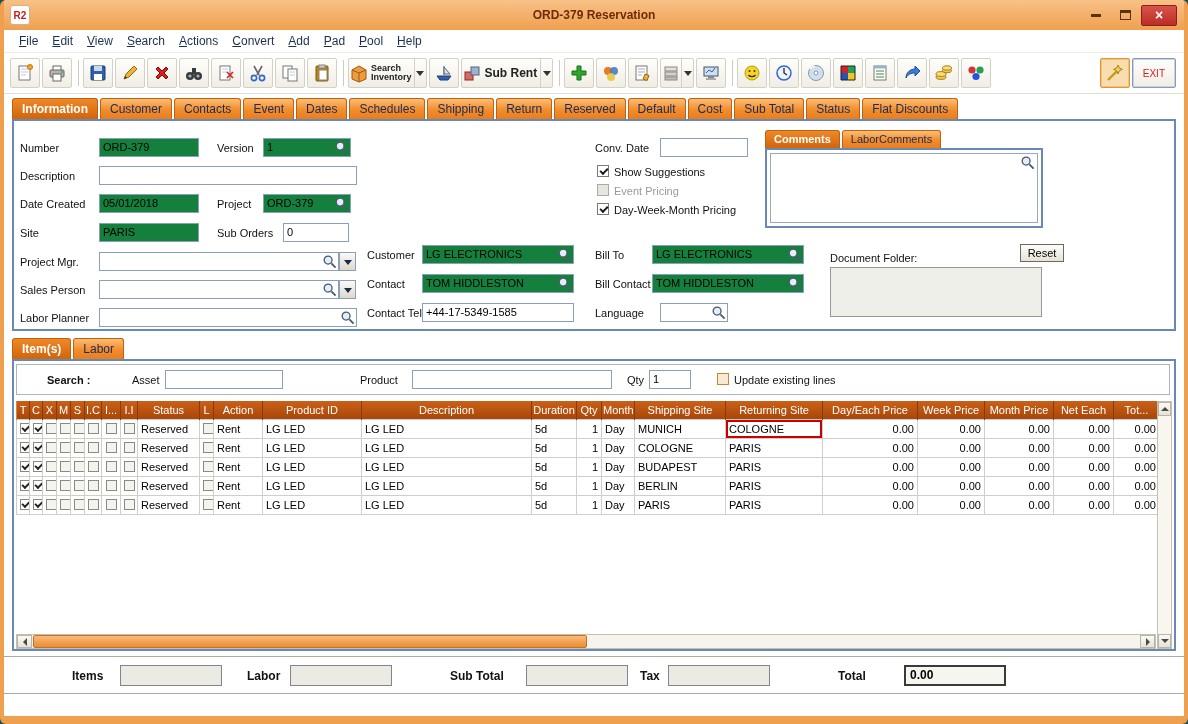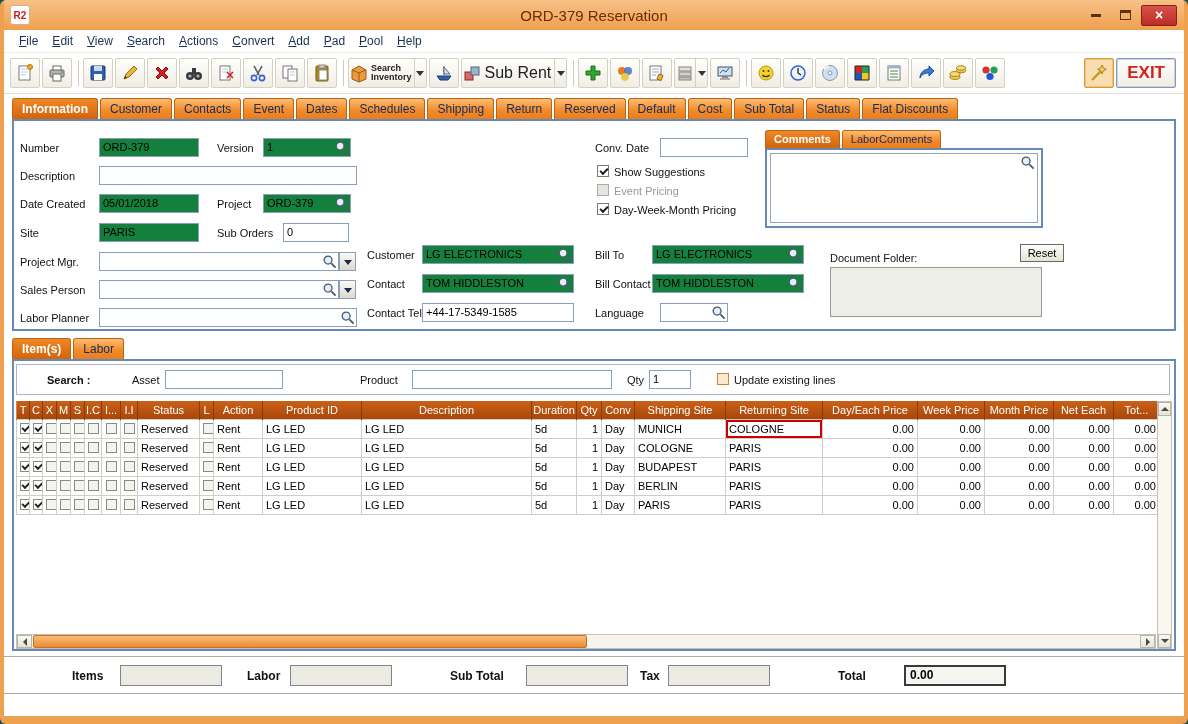--- a/index.html
+++ b/index.html
@@ -2,42 +2,42 @@
 <html><head>
 <meta charset="utf-8">
 <style>
 *{box-sizing:border-box;margin:0;padding:0}
 html,body{font-family:"Liberation Sans",sans-serif}
 body{background:#14505c;margin:0;width:1188px;height:724px;overflow:hidden}
 .window{width:1188px;height:724px;background:#fff;border-left:4px solid #efa04f;border-right:4px solid #efa04f;border-bottom:8px solid #efa04f;border-radius:6px;position:relative;overflow:hidden}
 
 .titlebar{height:30px;background:linear-gradient(#f8c187,#efa04f);display:flex;align-items:center;position:relative}
 .app-icon{width:20px;height:20px;margin:0 6px 0 6px;background:#fff;border:1px solid #d8b088;border-radius:3px;display:flex;align-items:center;justify-content:center;font-size:10px;font-weight:bold;color:#c22018}
-.title{position:absolute;left:50%;transform:translateX(-50%);color:#6e2a06;font-size:15px;font-weight:400;white-space:nowrap}
+.title{position:absolute;left:50%;transform:translateX(-50%);color:#6e2a06;font-size:12px;font-weight:700;white-space:nowrap}
 .win-controls{margin-left:auto;display:flex;align-items:center;gap:3px;padding-right:7px}
 .win-btn{width:26px;height:19px;display:flex;align-items:center;justify-content:center;cursor:pointer}
 .glyph-min{width:10px;height:3px;background:#5a3210}
 .glyph-max{width:11px;height:10px;border:1px solid #5a3210;border-top:3px solid #5a3210;background:transparent}
 .win-btn.close{width:36px;height:21px;background:linear-gradient(#d8534a,#bb2d27);border:1px solid #8a1f1c;border-radius:2px;color:#fff;font-size:14px;font-weight:bold;line-height:19px}
 
 .menubar{height:22px;display:flex;align-items:center;padding-left:8px;background:#fff}
 .menu-item{font-size:12px;color:#1b3050;padding:0 7px;line-height:22px;cursor:pointer;white-space:nowrap}
 
 .toolbar{height:42px;display:flex;align-items:center;padding:0 6px;background:#fff;border-top:1px solid #f0ede6;border-bottom:1px solid #e2ded2}
 .tbtn{height:30px;min-width:30px;display:flex;align-items:center;justify-content:center;border:1px solid #d4d0c4;background:linear-gradient(#fefefc,#f0ede4);border-radius:2px;margin-right:2px;cursor:pointer;position:relative}
 .tbtn .ticon{display:flex;align-items:center;justify-content:center}
 .tsep{width:1px;height:26px;background:#cfcbbe;margin:0 4px}
 .tspacer{flex:1}
 .tbtn .dd{width:12px;align-self:stretch;border-left:1px solid #d4d0c4;display:flex;align-items:center;justify-content:center}
 .tbtn .dd::after{content:"";border:4px solid transparent;border-top:5px solid #333;margin-top:4px}
 .tbtn.hl{background:#f7ddb0;border:1px solid #dd9838;box-shadow:inset 0 0 0 1px #f2c278}
 .tbtn.exit{border:1px solid #8898b8;box-shadow:inset 0 0 0 1px #c8d2e4;padding:0 7px}
-.tbtn.exit .lbl1{color:#d42020;font-weight:bold;font-size:17px}
+.tbtn.exit .lbl1{color:#d42020;font-weight:normal;font-size:10px}
 .tbtn .lbl2{font-size:9px;font-weight:bold;color:#222;line-height:9px;text-align:left;margin:0 2px;white-space:nowrap}
-.tbtn .lbl1{font-size:16px;font-weight:normal;color:#222;margin:0 3px;white-space:nowrap}
+.tbtn .lbl1{font-size:12px;font-weight:bold;color:#222;margin:0 3px;white-space:nowrap}
 
 .tabsrow{height:25px;padding:4px 0 0 8px;display:flex;align-items:flex-end;background:#fff}
 .tab{height:21px;line-height:20px;padding:0 9px;margin-right:2px;background:linear-gradient(#fdbd74,#f18d2c 55%,#ea7d1c);border:1px solid #bc6214;border-bottom:none;border-radius:3px 3px 0 0;color:#1a2a5c;font-size:12px;cursor:pointer;white-space:nowrap}
 .tab.active{background:linear-gradient(#ef8826,#d2640a);color:#fff;font-weight:bold}
 .itemtabs{height:21px;padding-left:8px;margin-top:7px;display:flex;align-items:flex-end;background:#fff}
 .ctab{height:18px;line-height:17px;padding:0 8px;margin-right:2px;background:linear-gradient(#fdbd74,#f18d2c 55%,#ea7d1c);border:1px solid #bc6214;border-bottom:none;border-radius:3px 3px 0 0;color:#1a2a5c;font-size:11px;cursor:pointer;white-space:nowrap}
 .ctab.active{background:linear-gradient(#ef8826,#d2640a);color:#fff;font-weight:bold}
 
 .info-panel{position:relative;height:212px;margin:0 8px;border:2px solid #6888b8;background:#fff}
 .items-panel{position:relative;height:292px;margin:0 8px;border:2px solid #6888b8;background:#fff}
@@ -561,21 +561,21 @@
             <th>I.C</th>
             <th>I...</th>
             <th>I.I</th>
             <th>Status</th>
             <th>L</th>
             <th>Action</th>
             <th>Product ID</th>
             <th>Description</th>
             <th>Duration</th>
             <th>Qty</th>
-            <th>Conv</th>
+            <th>Month</th>
             <th>Shipping Site</th>
             <th>Returning Site</th>
             <th>Day/Each Price</th>
             <th>Week Price</th>
             <th>Month Price</th>
             <th>Net Each</th>
             <th>Tot...</th>
           </tr>
         </thead>
         <tbody>

